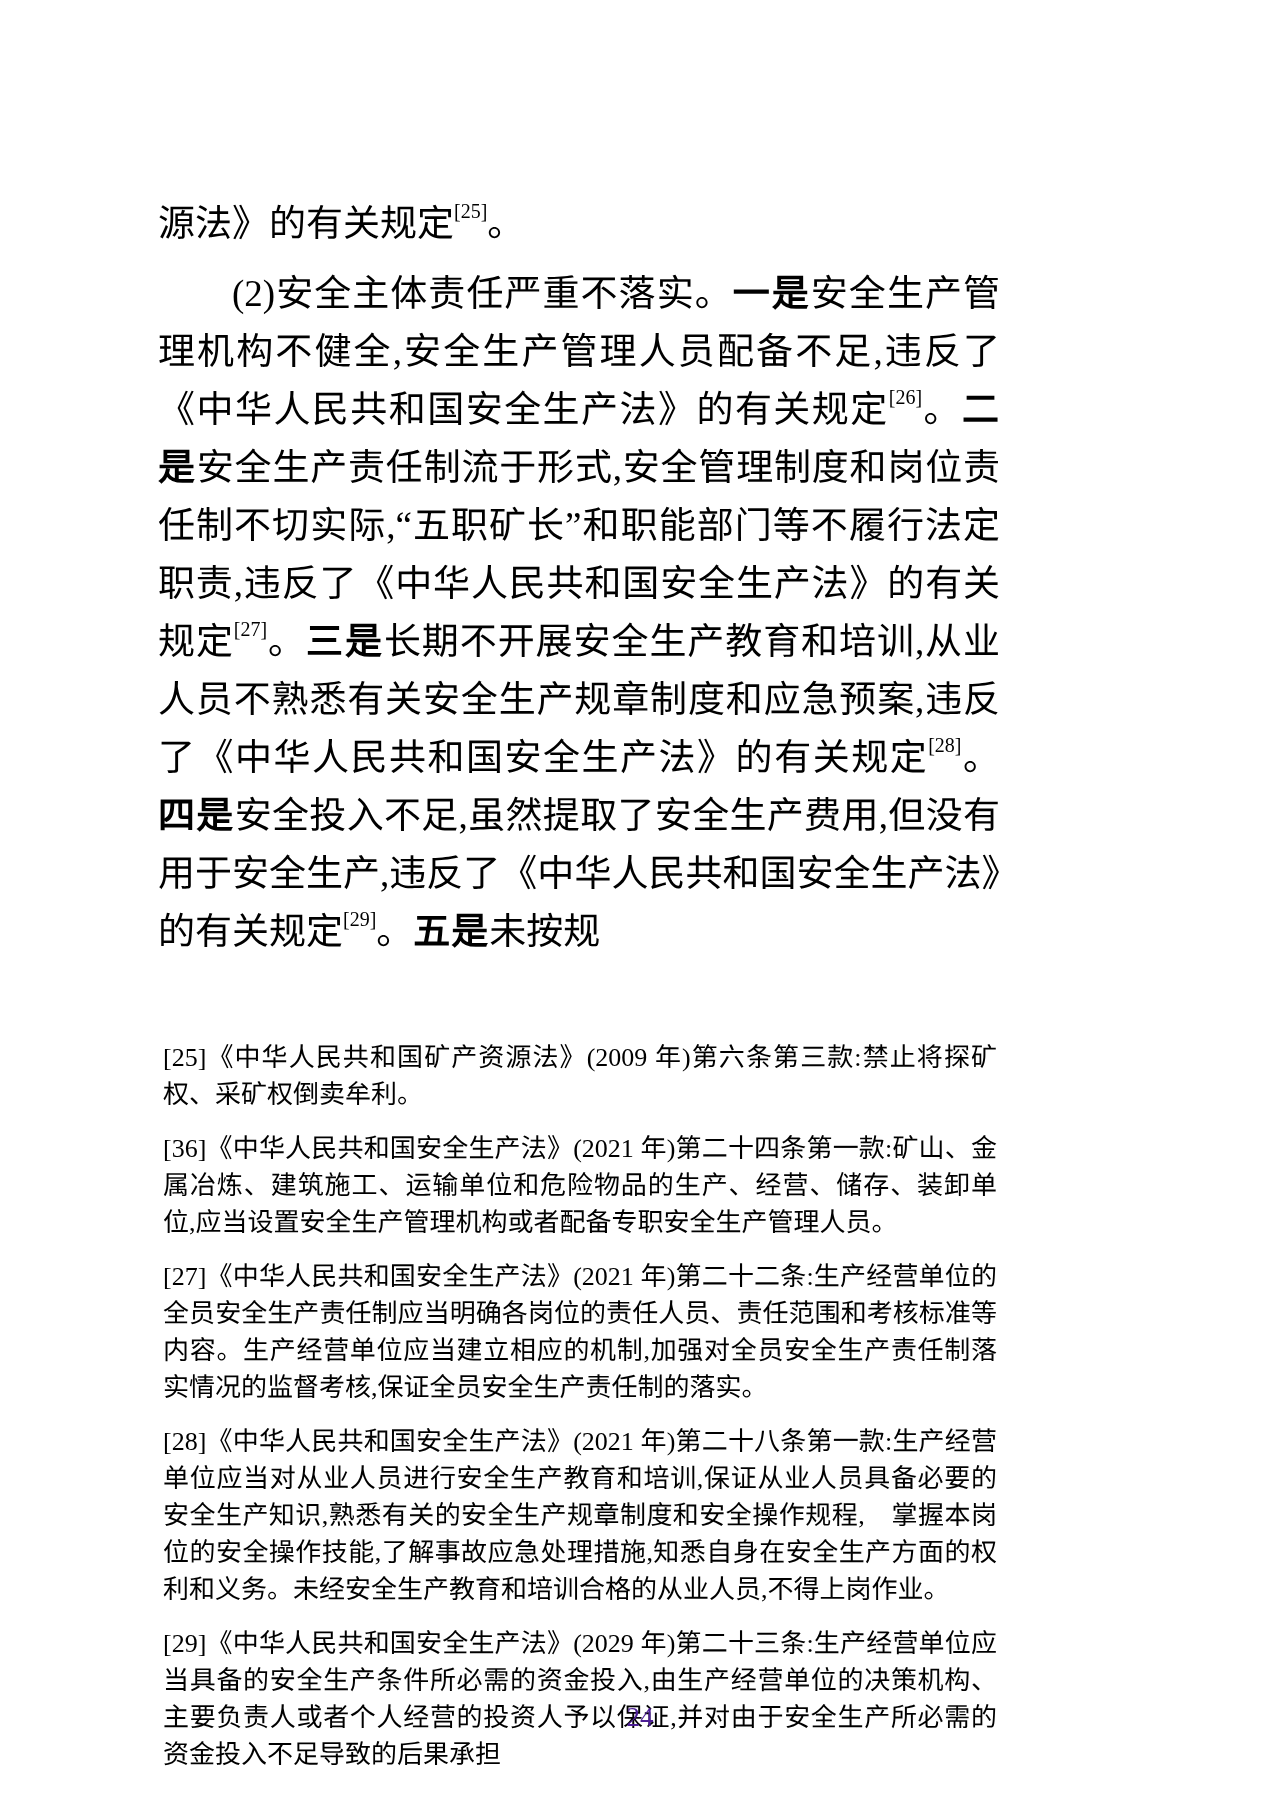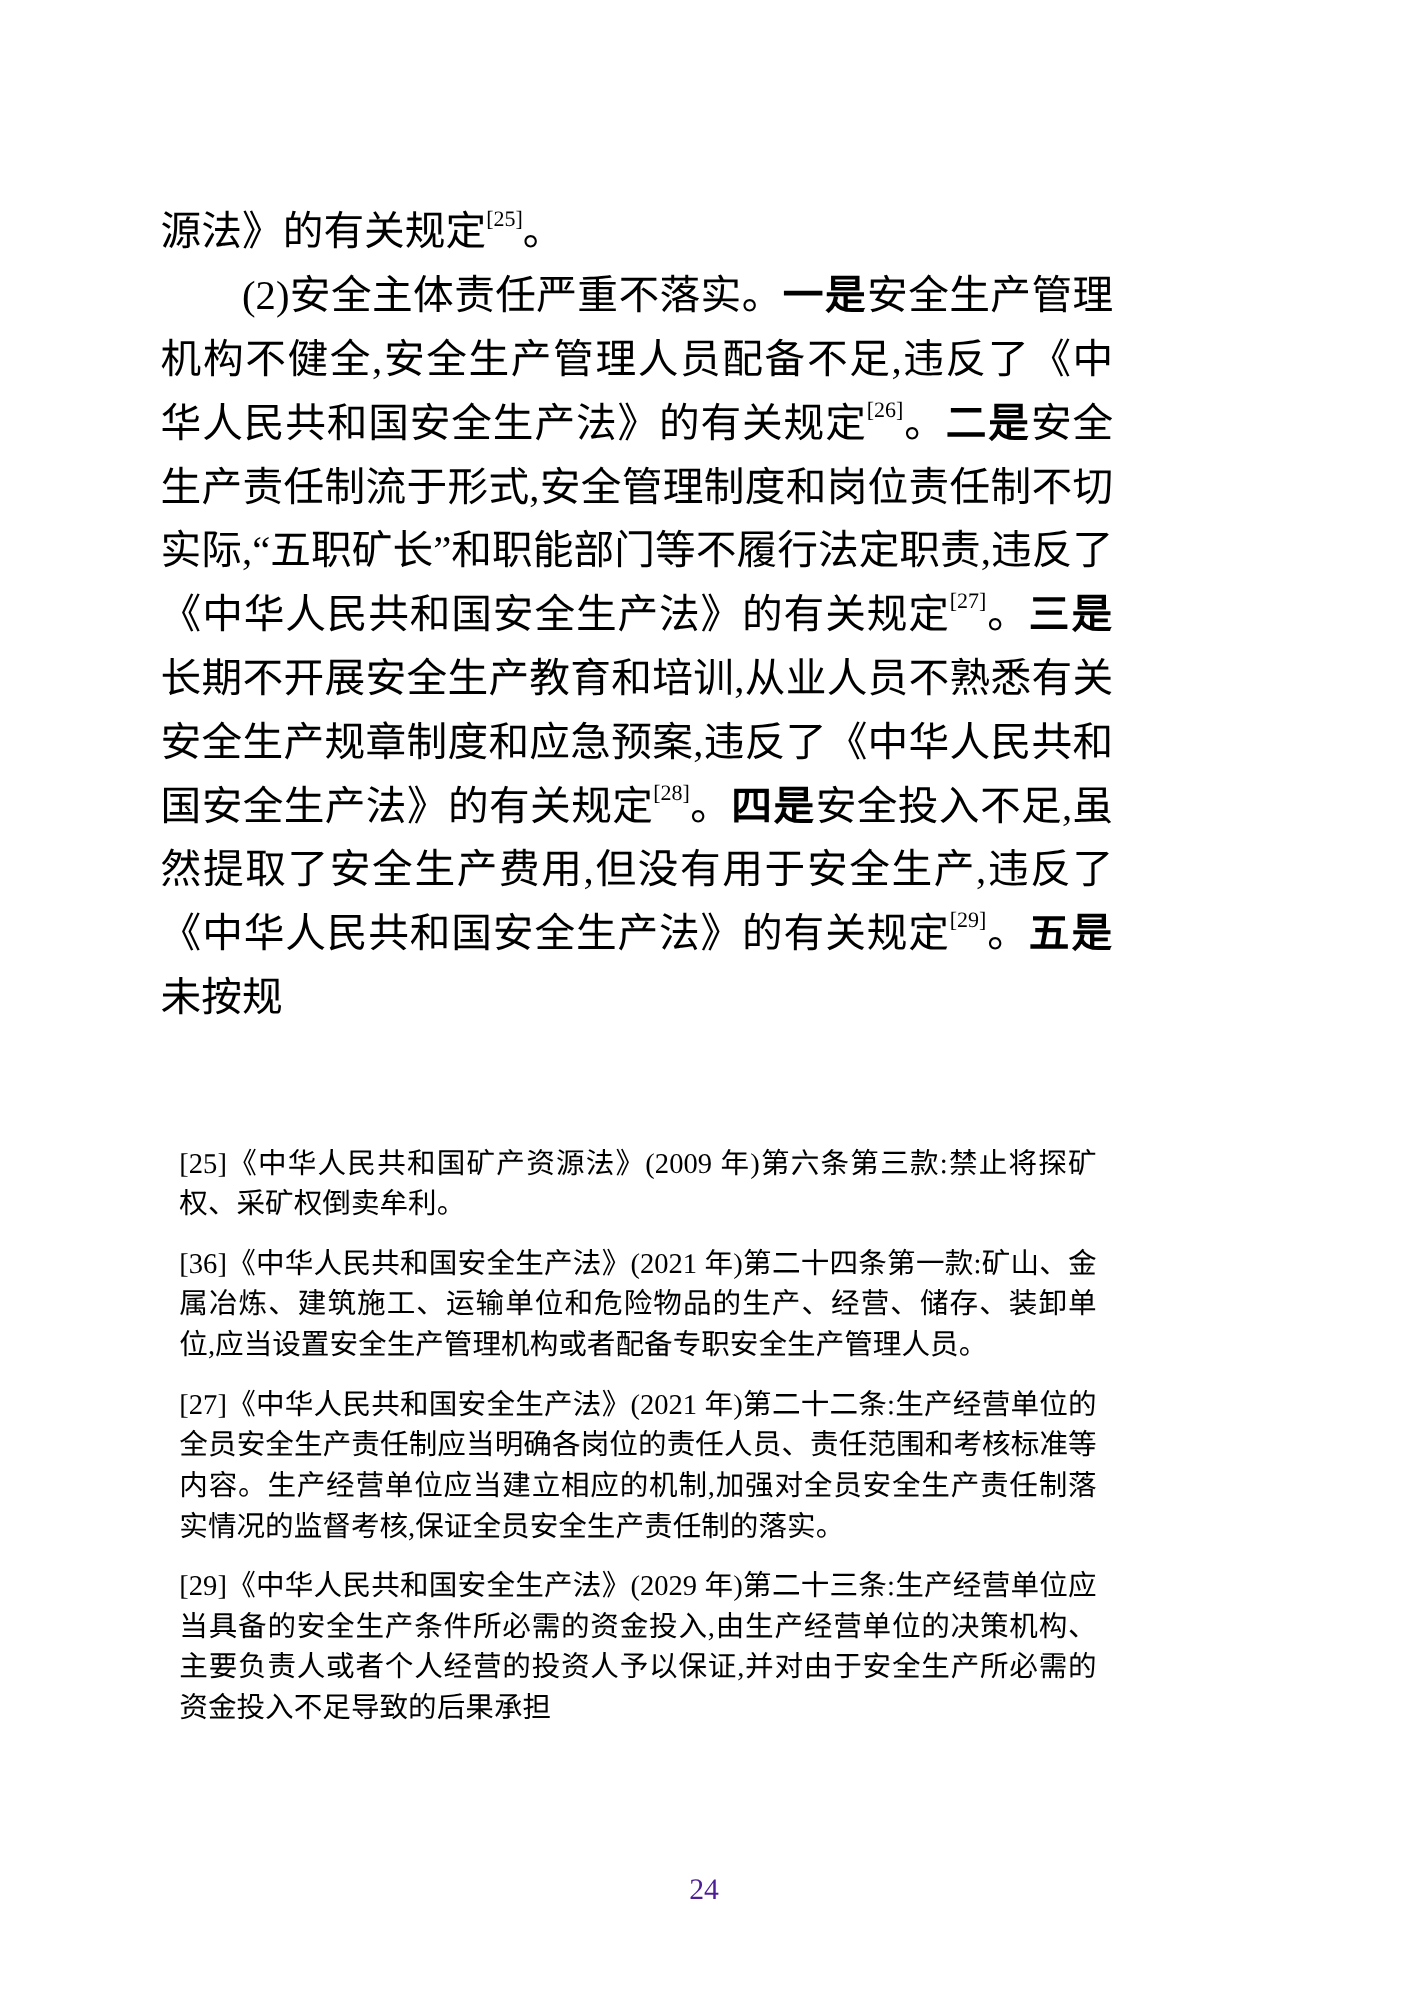--- a/index.html
+++ b/index.html
@@ -20,21 +20,21 @@
     position: absolute;
     left: 146px;
     top: 183px;
     width: 866px;
     font-size: 37px;
     line-height: 58px;
     text-align: justify;
     text-justify: inter-ideograph;
   }
   .para {
-    margin: 0;
+    margin: 12px;
   }
   .para.indent {
     text-indent: 2em;
   }
   .para b {
     font-weight: 700;
     font-family: Liberation Serif, serif;
     letter-spacing: 1px;
   }
   sup.fnref {
@@ -73,17 +73,18 @@
 <div class="page">
   <div class="body-text">
       <p class="para"><span>源法》的有关规定</span><sup class="fnref">[25]</sup><span>。</span></p>
       <p class="para indent"><span>(2)安全主体责任严重不落实。</span><b>一是</b><span>安全生产管理机构不健全,安全生产管理人员配备不足,违反了《中华人民共和国安全生产法》的有关规定</span><sup class="fnref">[26]</sup><span>。</span><b>二是</b><span>安全生产责任制流于形式,安全管理制度和岗位责任制不切实际,“五职矿长”和职能部门等不履行法定职责,违反了《中华人民共和国安全生产法》的有关规定</span><sup class="fnref">[27]</sup><span>。</span><b>三是</b><span>长期不开展安全生产教育和培训,从业人员不熟悉有关安全生产规章制度和应急预案,违反了《中华人民共和国安全生产法》的有关规定</span><sup class="fnref">[28]</sup><span>。</span><b>四是</b><span>安全投入不足,虽然提取了安全生产费用,但没有用于安全生产,违反了《中华人民共和国安全生产法》的有关规定</span><sup class="fnref">[29]</sup><span>。</span><b>五是</b><span>未按规</span></p>
     </div>
 
   <div class="footnotes">
       <p class="footnote">[25]《中华人民共和国矿产资源法》(2009 年)第六条第三款:禁止将探矿权、采矿权倒卖牟利。</p>
       <p class="footnote">[36]《中华人民共和国安全生产法》(2021 年)第二十四条第一款:矿山、金属冶炼、建筑施工、运输单位和危险物品的生产、经营、储存、装卸单位,应当设置安全生产管理机构或者配备专职安全生产管理人员。</p>
       <p class="footnote">[27]《中华人民共和国安全生产法》(2021 年)第二十二条:生产经营单位的全员安全生产责任制应当明确各岗位的责任人员、责任范围和考核标准等内容。生产经营单位应当建立相应的机制,加强对全员安全生产责任制落实情况的监督考核,保证全员安全生产责任制的落实。</p>
+      <p class="footnote">[28]《中华人民共和国安全生产法》(2021 年)第二十八条第一款:生产经营单位应当对从业人员进行安全生产教育和培训,保证从业人员具备必要的安全生产知识,熟悉有关的安全生产规章制度和安全操作规程,　掌握本岗位的安全操作技能,了解事故应急处理措施,知悉自身在安全生产方面的权利和义务。未经安全生产教育和培训合格的从业人员,不得上岗作业。</p>
       <p class="footnote">[29]《中华人民共和国安全生产法》(2029 年)第二十三条:生产经营单位应当具备的安全生产条件所必需的资金投入,由生产经营单位的决策机构、主要负责人或者个人经营的投资人予以保证,并对由于安全生产所必需的资金投入不足导致的后果承担</p>
     </div>
 
   <div class="page-number">24</div>
 </div>
 
 </body></html>

